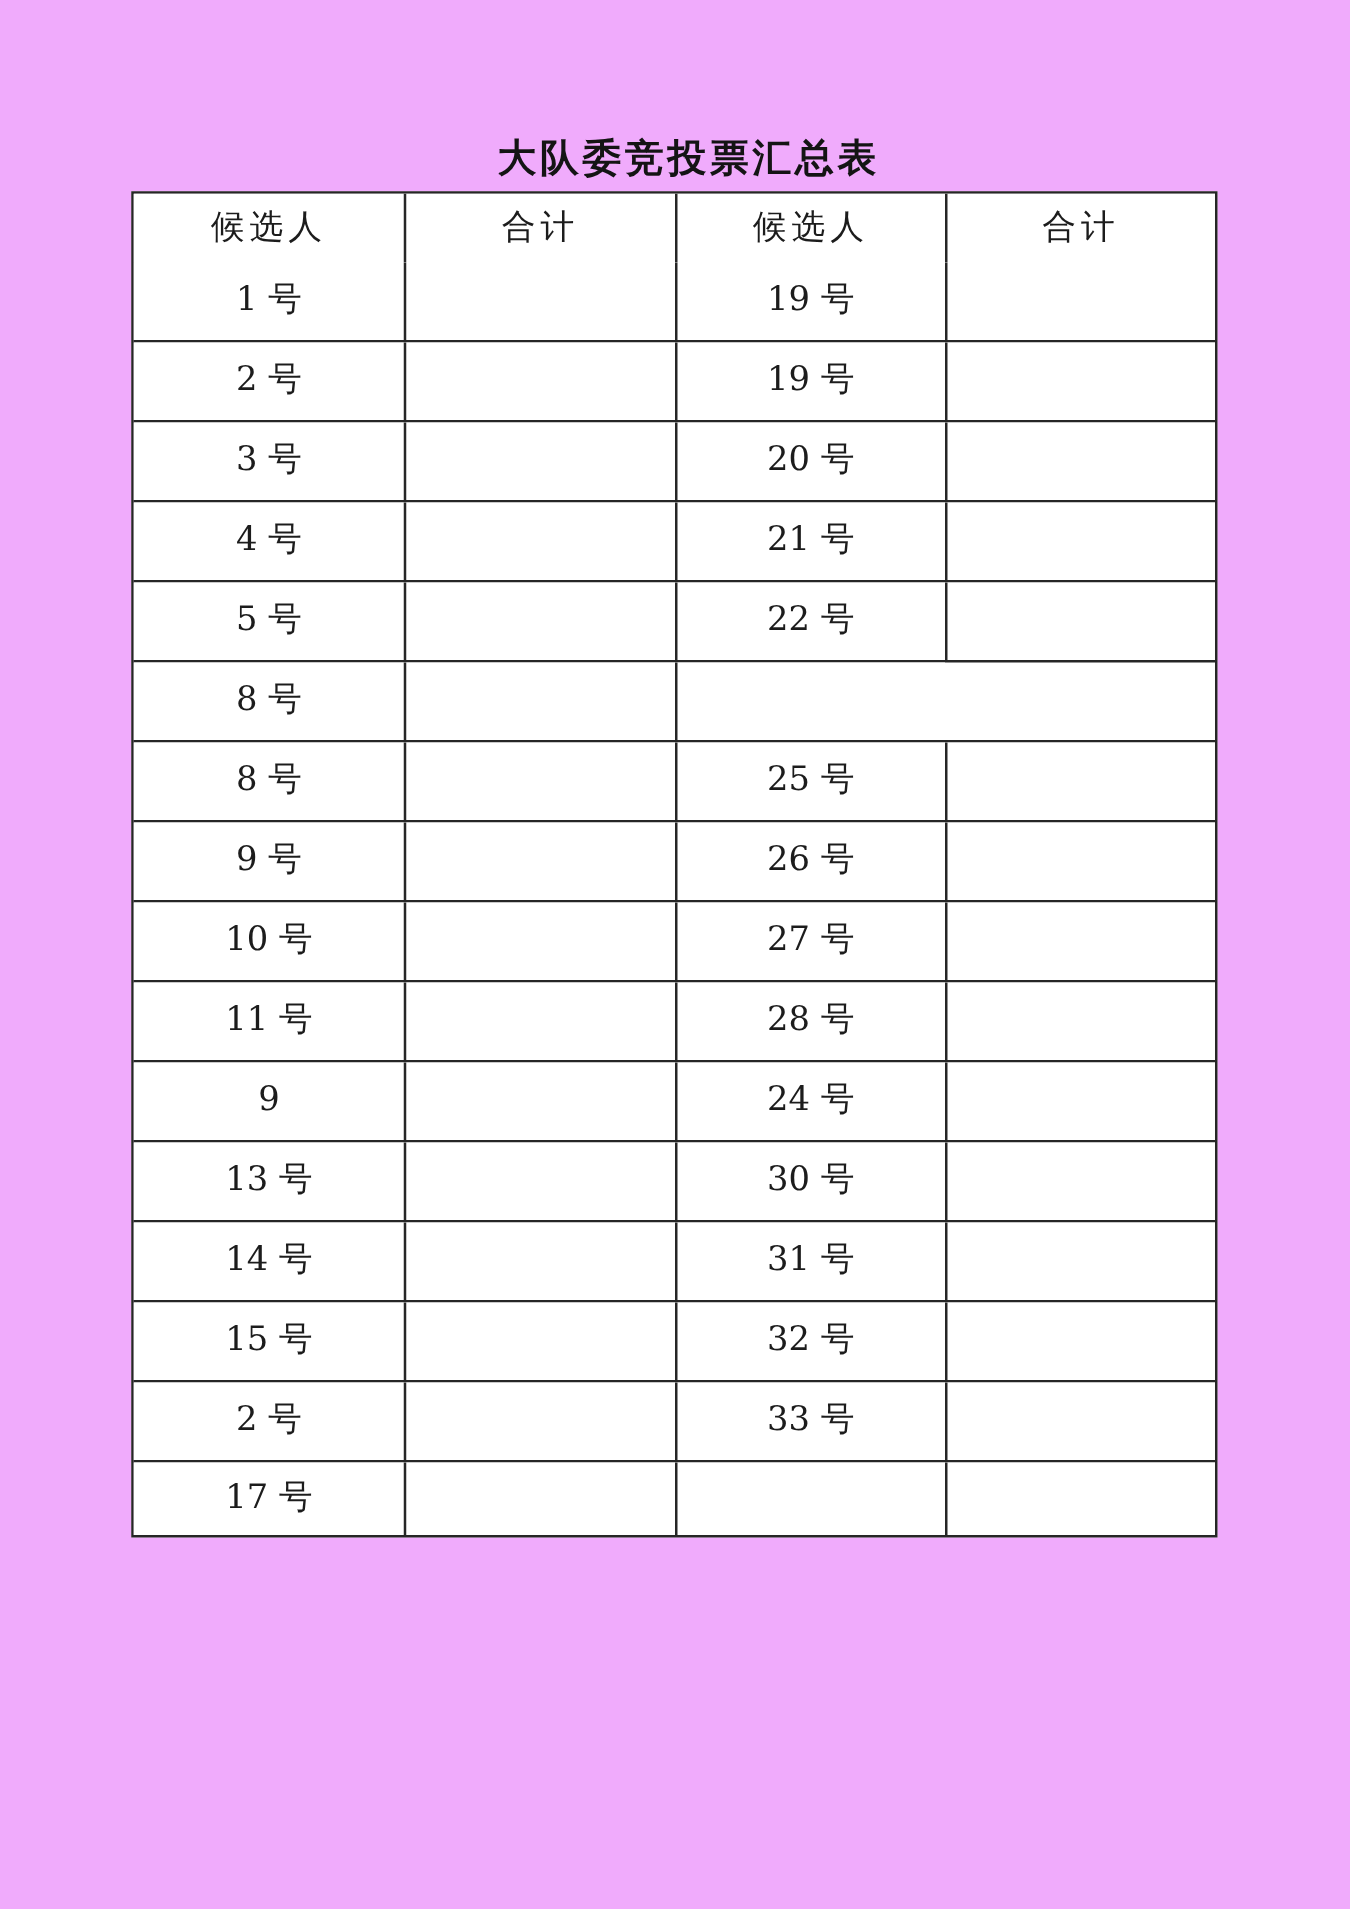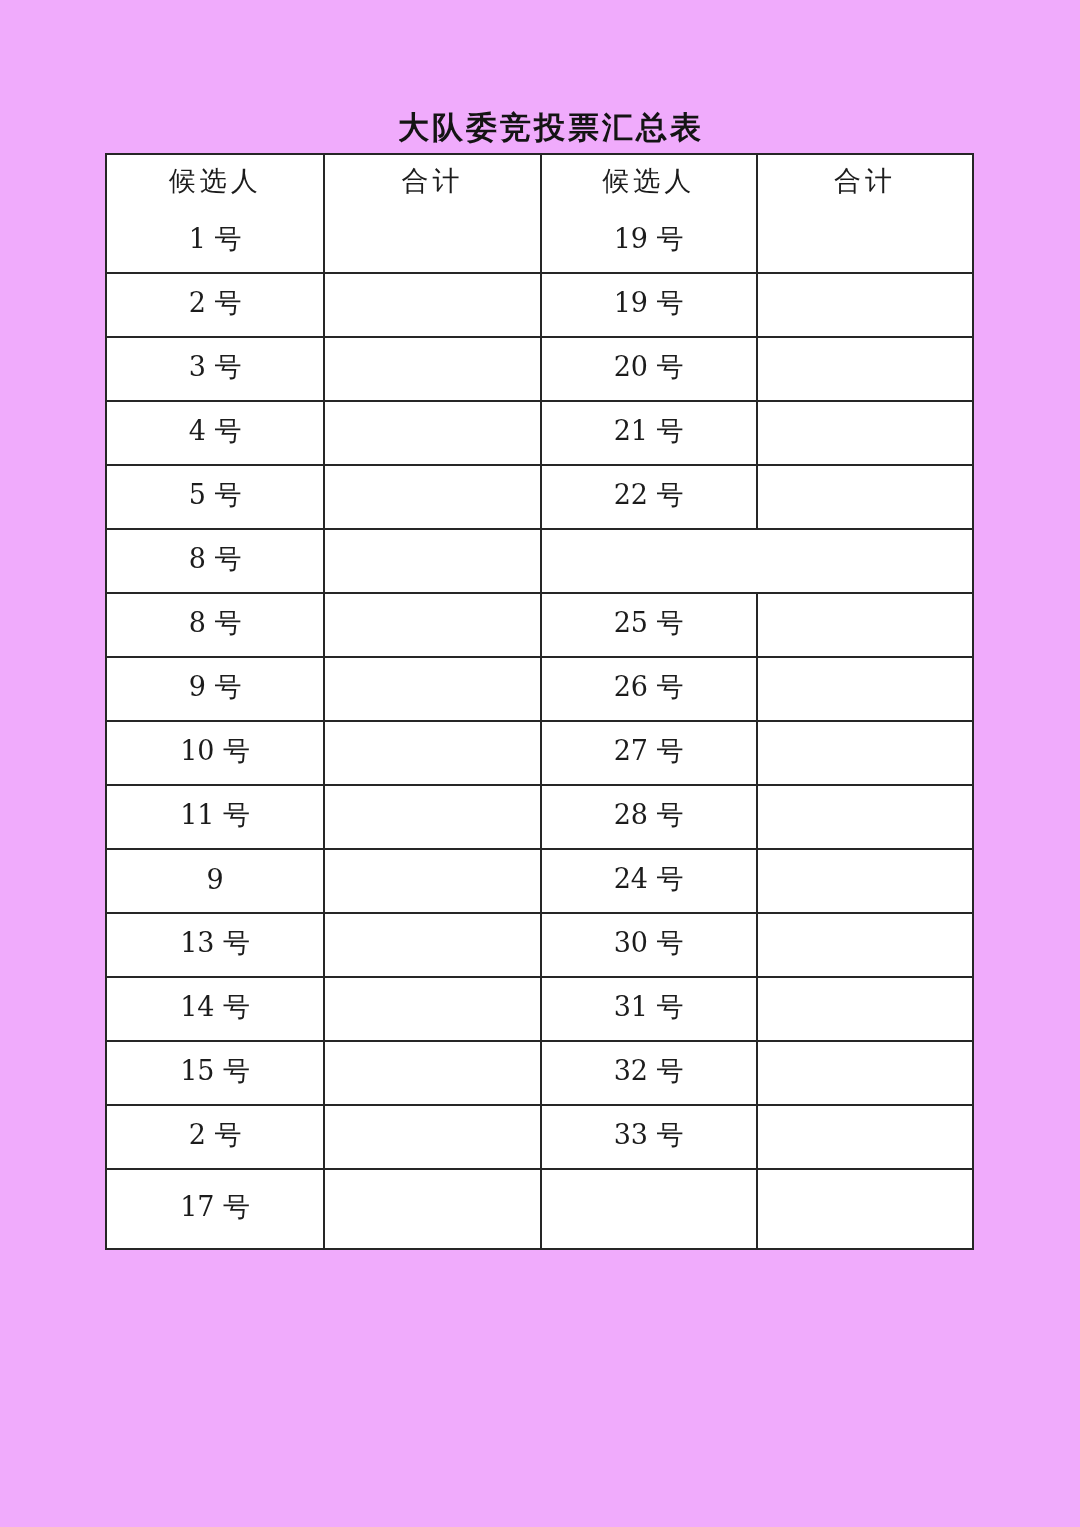--- a/index.html
+++ b/index.html
@@ -51,21 +51,21 @@
     background: #ffffff;
     white-space: pre;
   }
   .cell:first-child { border-left: none; }
   .header-row .cell {
     height: 55px;
     letter-spacing: 4px;
     font-size: 27px;
   }
   .body-row .cell { height: 62px; }
-  .body-row.last .cell { height: 78px; text-align: right; }
+  .body-row.last .cell { height: 58px; text-align: right; }
 </style>
 </head>
 <body>
 
 <div class="page">
 
   <h1 class="title">大队委竞投票汇总表</h1>
 
   <div class="table">
     <div class="row header-row">

